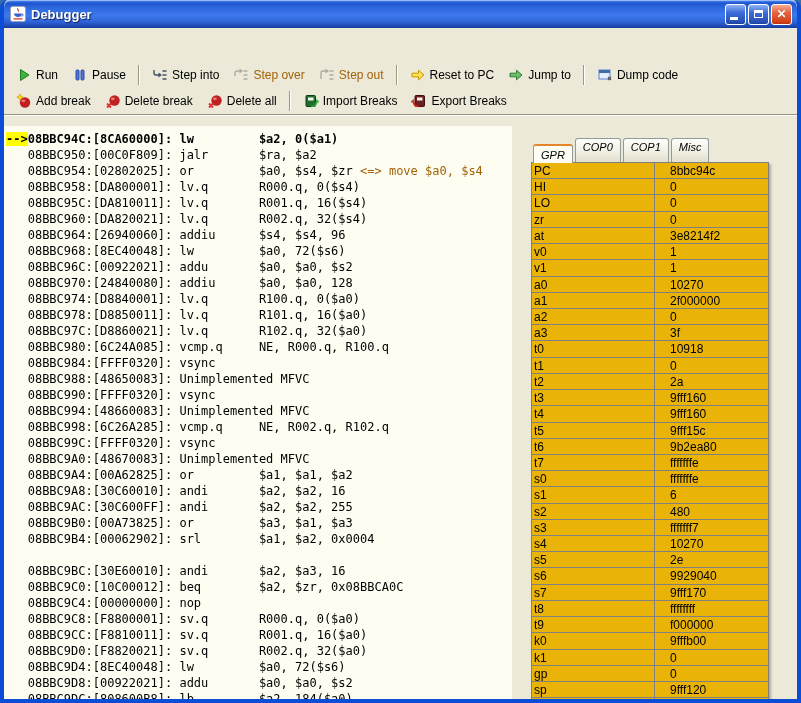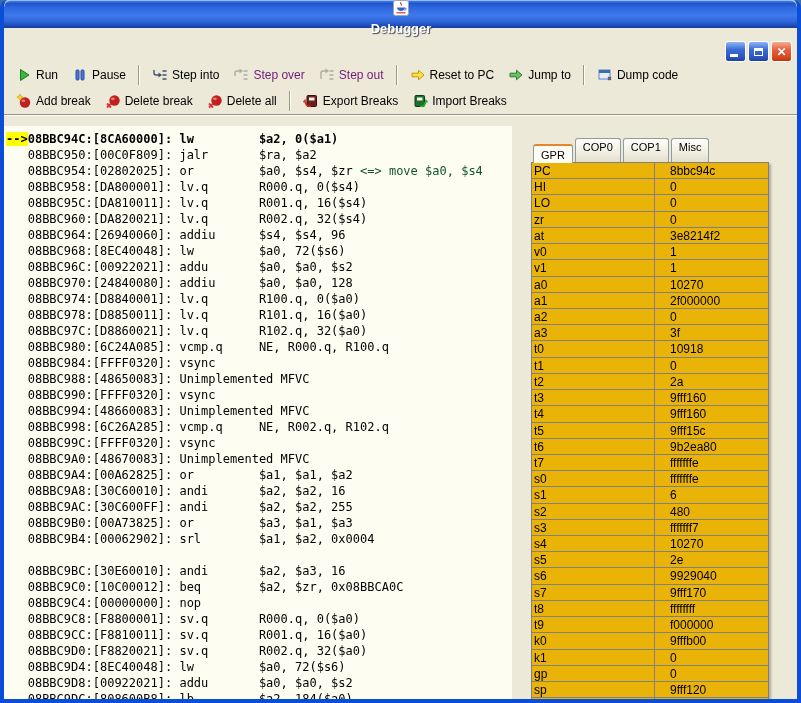--- a/index.html
+++ b/index.html
@@ -16,21 +16,20 @@
   }
 
   
   .titlebar {
     height:28px;
     background:linear-gradient(180deg,#7ba6f2 0%,#3a76e8 5%,#1f54ce 12%,#2e68de 28%,#3d79ec 55%,#2e64d8 78%,#1d49b2 93%,#153a9c 100%);
     border-radius:7px 7px 0 0;
     display:flex; align-items:center;
     padding:0 5px 0 6px; gap:5px;
     box-shadow:inset 0 1px 0 rgba(255,255,255,.35);
-    flex-direction:column;
   }
   .title-text {
     color:#fff; font-weight:bold; font-size:13px;
     text-shadow:1px 1px 1px rgba(0,0,30,.7);
     flex:0 1 auto; white-space:nowrap;
   }
   .title-icon { width:16px; height:16px; flex:0 0 16px; }
   .win-controls { margin-left:auto; display:flex; gap:2px; }
   .wc-btn {
     width:21px; height:21px; border-radius:3px;
@@ -50,21 +49,21 @@
     padding:0 6px; gap:2px;
     background:#ece9d8;
   }
   .toolbar-main { height:27px;margin-top:33px; }
   .toolbar-breaks { height:27px; border-bottom:1px solid #98957f; }
   .tbtn {
     display:flex; align-items:center; gap:4px;
     padding:2px 5px; border:1px solid transparent;
     font-size:12px; color:#000; white-space:nowrap; cursor:default;
   }
-  .tbtn.disabled { color:#701a75; }
+  .tbtn.disabled { color:#a16207; }
   .tsep {
     width:0; height:20px; margin:0 4px;
     border-left:1px solid #9c997f; border-right:1px solid #ffffff;
   }
   .ticon { width:16px; height:16px; flex:0 0 16px; }
 
   
   .content {
     display:flex; align-items:flex-start;
     padding:10px 0 0 0; gap:19px;
@@ -77,25 +76,25 @@
     width:508px; height:600px;
     background:#fdfdf2;
     font-family:"DejaVu Sans Mono", monospace;
     font-size:12px; line-height:16px;
     padding:5px 2px 0 2px;
     overflow:hidden;
   }
   .dline { white-space:pre; height:16px; }
   .dline.current { font-weight:bold; }
   .marker.hl { background:#ffff00; }
-  .comment { color:#14532d; }
+  .comment { color:#a16207; }
 
   
   .right-panel { width:238px; margin-top:10px; }
-  .tabs { display:flex; align-items:flex-end; padding-left:2px; position:relative; z-index:2; }
+  .tabs { display:flex; align-items:flex-end; padding-left:2px; position:relative; z-index:2;font-style:italic; }
   .tab {
     font-size:11px; padding:2px 7px 2px 7px; height:24px; margin-top:2px;
     border:1px solid #919b9c; border-bottom:none;
     border-radius:3px 3px 0 0;
     background:linear-gradient(180deg,#fefefb 0%,#f0eee1 60%,#e2dfcd 100%);
     margin-right:2px; cursor:default; white-space:nowrap;
   }
   .tab.active {
     margin-top:0; height:19px; padding-top:3px;
     border-top:2px solid #e5862d;
@@ -224,33 +223,33 @@
       <svg class="ticon" viewBox="0 0 16 16">
           <circle cx="9.5" cy="7.5" r="5.2" fill="#c02020"></circle>
           <ellipse cx="7.9" cy="5.8" rx="2" ry="1.4" fill="#ef8a7a" opacity="0.85"></ellipse>
           <path d="M2 10.5 l4 4 M6 10.5 l-4 4" stroke="#e03030" stroke-width="1.8"></path>
         </svg>
       <span>Delete all</span>
     </div>
     <div class="tsep"></div>
     <div class="tbtn">
       <svg class="ticon" viewBox="0 0 16 16">
+          <rect x="3" y="2.5" width="9.5" height="11" rx="1" fill="#1f6e2c" stroke="#0e3c14"></rect>
+          <rect x="5" y="4.5" width="5.5" height="3" fill="#f5f2ea"></rect>
+          <path d="M8 13.5 c5 0 6 -3 6 -6 l1.6 1.6 M14 9.1 l-1.8 1.4" fill="none" stroke="#2ead3a" stroke-width="1.5"></path>
+        </svg>
+      <span>Import Breaks</span>
+    </div>
+    <div class="tbtn">
+      <svg class="ticon" viewBox="0 0 16 16">
           <rect x="4" y="2.5" width="9.5" height="11" rx="1" fill="#6e1f1f" stroke="#3c0e0e"></rect>
           <rect x="6" y="4.5" width="5.5" height="3" fill="#f5f2ea"></rect>
           <path d="M8 13.5 c-5 0 -6 -3 -6 -6 l-1.6 1.6 M2 9.1 l1.8 1.4" fill="none" stroke="#d42b1e" stroke-width="1.5"></path>
         </svg>
       <span>Export Breaks</span>
-    </div>
-    <div class="tbtn">
-      <svg class="ticon" viewBox="0 0 16 16">
-          <rect x="3" y="2.5" width="9.5" height="11" rx="1" fill="#1f6e2c" stroke="#0e3c14"></rect>
-          <rect x="5" y="4.5" width="5.5" height="3" fill="#f5f2ea"></rect>
-          <path d="M8 13.5 c5 0 6 -3 6 -6 l1.6 1.6 M14 9.1 l-1.8 1.4" fill="none" stroke="#2ead3a" stroke-width="1.5"></path>
-        </svg>
-      <span>Import Breaks</span>
     </div>
   </div>
 
   <div class="content">
     <div class="disasm">
         <div class="dline current"><span class="marker hl">--&gt;</span><span>08BBC94C:[8CA60000]: lw         $a2, 0($a1)</span></div>
         <div class="dline"><span class="marker">   </span><span>08BBC950:[00C0F809]: jalr       $ra, $a2</span></div>
         <div class="dline"><span class="marker">   </span><span>08BBC954:[02802025]: or         $a0, $s4, $zr</span><span class="comment"> &lt;=&gt; move $a0, $s4</span></div>
         <div class="dline"><span class="marker">   </span><span>08BBC958:[DA800001]: lv.q       R000.q, 0($s4)</span></div>
         <div class="dline"><span class="marker">   </span><span>08BBC95C:[DA810011]: lv.q       R001.q, 16($s4)</span></div>

